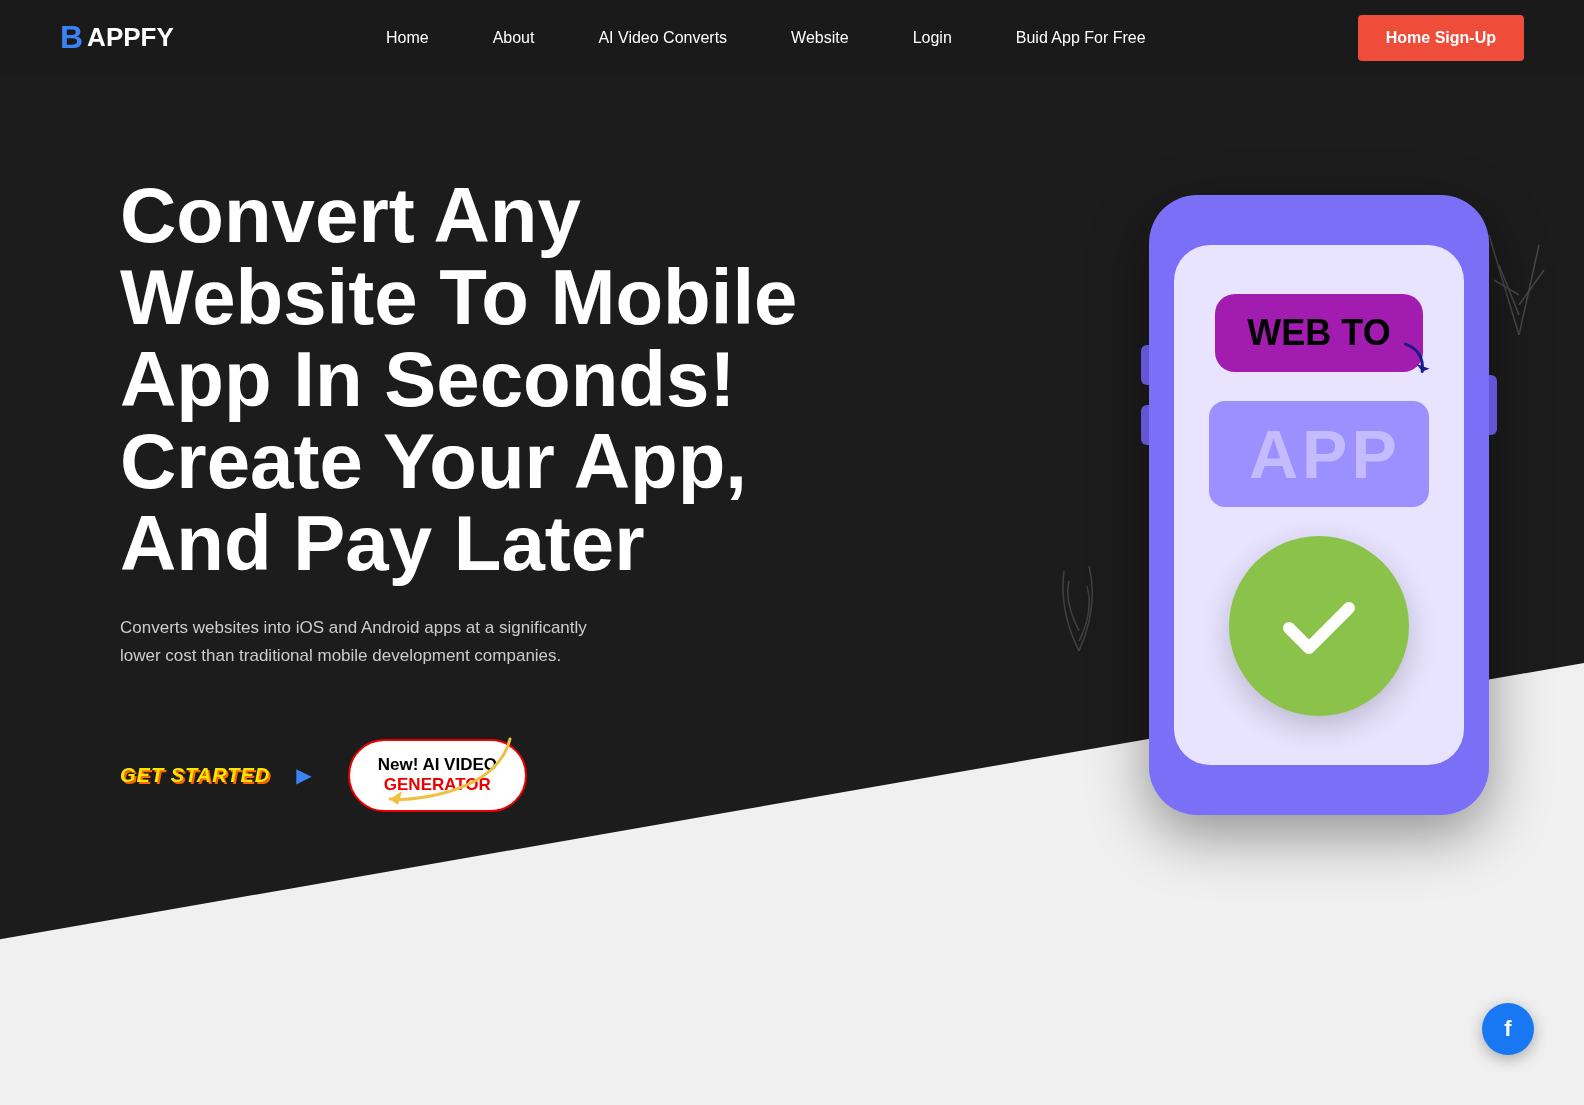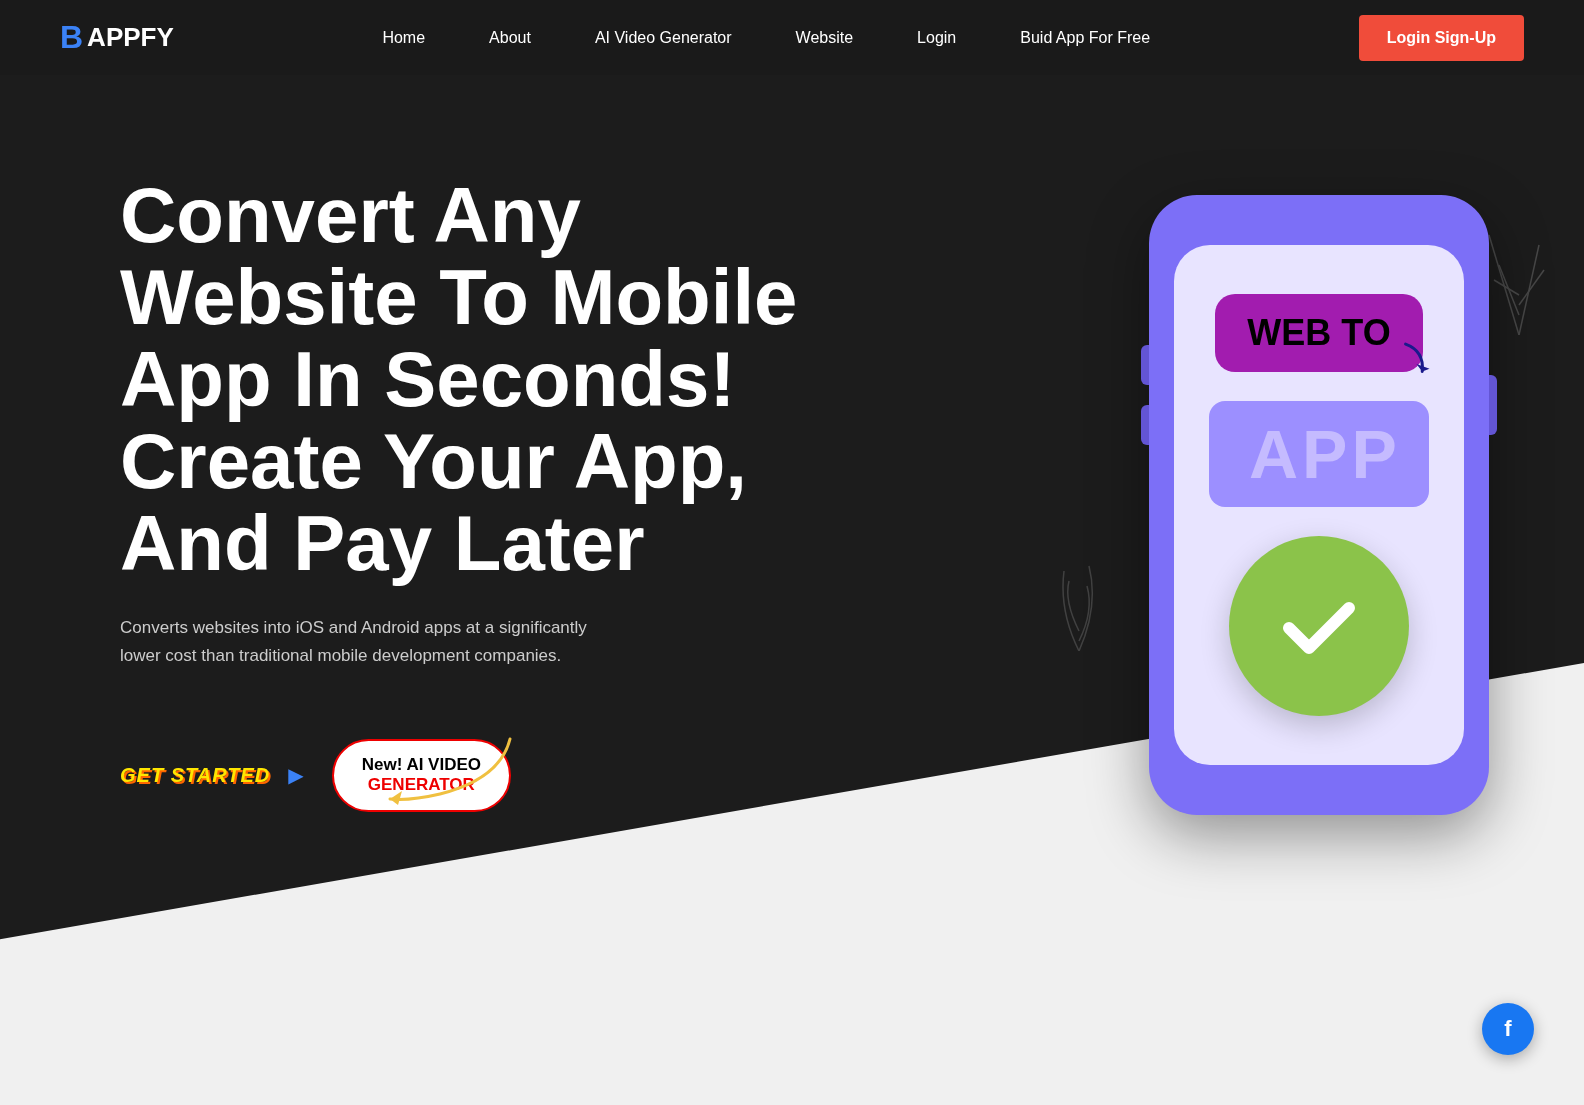--- a/index.html
+++ b/index.html
@@ -103,21 +103,21 @@
       font-size: 17px;
       color: #ccc;
       line-height: 1.6;
       max-width: 510px;
       margin-bottom: 70px;
     }
 
     .hero-buttons {
       display: flex;
       align-items: center;
-      gap: 28px;
+      gap: 36px;
       position: relative;
     }
 
     .btn-get-started {
       font-size: 20px;
       font-weight: 900;
       font-style: italic;
       color: #ffe600;
       text-decoration: none;
       text-shadow: 2px 2px 0 #ff6600;
@@ -313,27 +313,27 @@
 
 <nav class="navbar">
   <div class="logo">
     <span class="logo-b">B</span>
     <span>APPFY</span>
   </div>
 
   <ul class="nav-links">
     <li><a href="#">Home</a></li>
     <li><a href="#">About</a></li>
-    <li><a href="#">AI Video Generator</a></li>
+    <li><a href="#">AI Video Converts</a></li>
     <li><a href="#">Website</a></li>
     <li><a href="#">Login</a></li>
     <li><a href="#">Buid App For Free</a></li>
   </ul>
 
-  <button class="btn-signup">Login Sign-Up</button>
+  <button class="btn-signup">Home Sign-Up</button>
 </nav>
 
 <section class="hero">
   <div class="hero-bg-light"></div>
   <div class="hero-bg-dark"></div>
 
   <div class="hero-content">
 
     <div class="hero-left">
       <h1 class="hero-title">Convert Any Website To Mobile App In Seconds! Create Your App, And Pay Later</h1>

